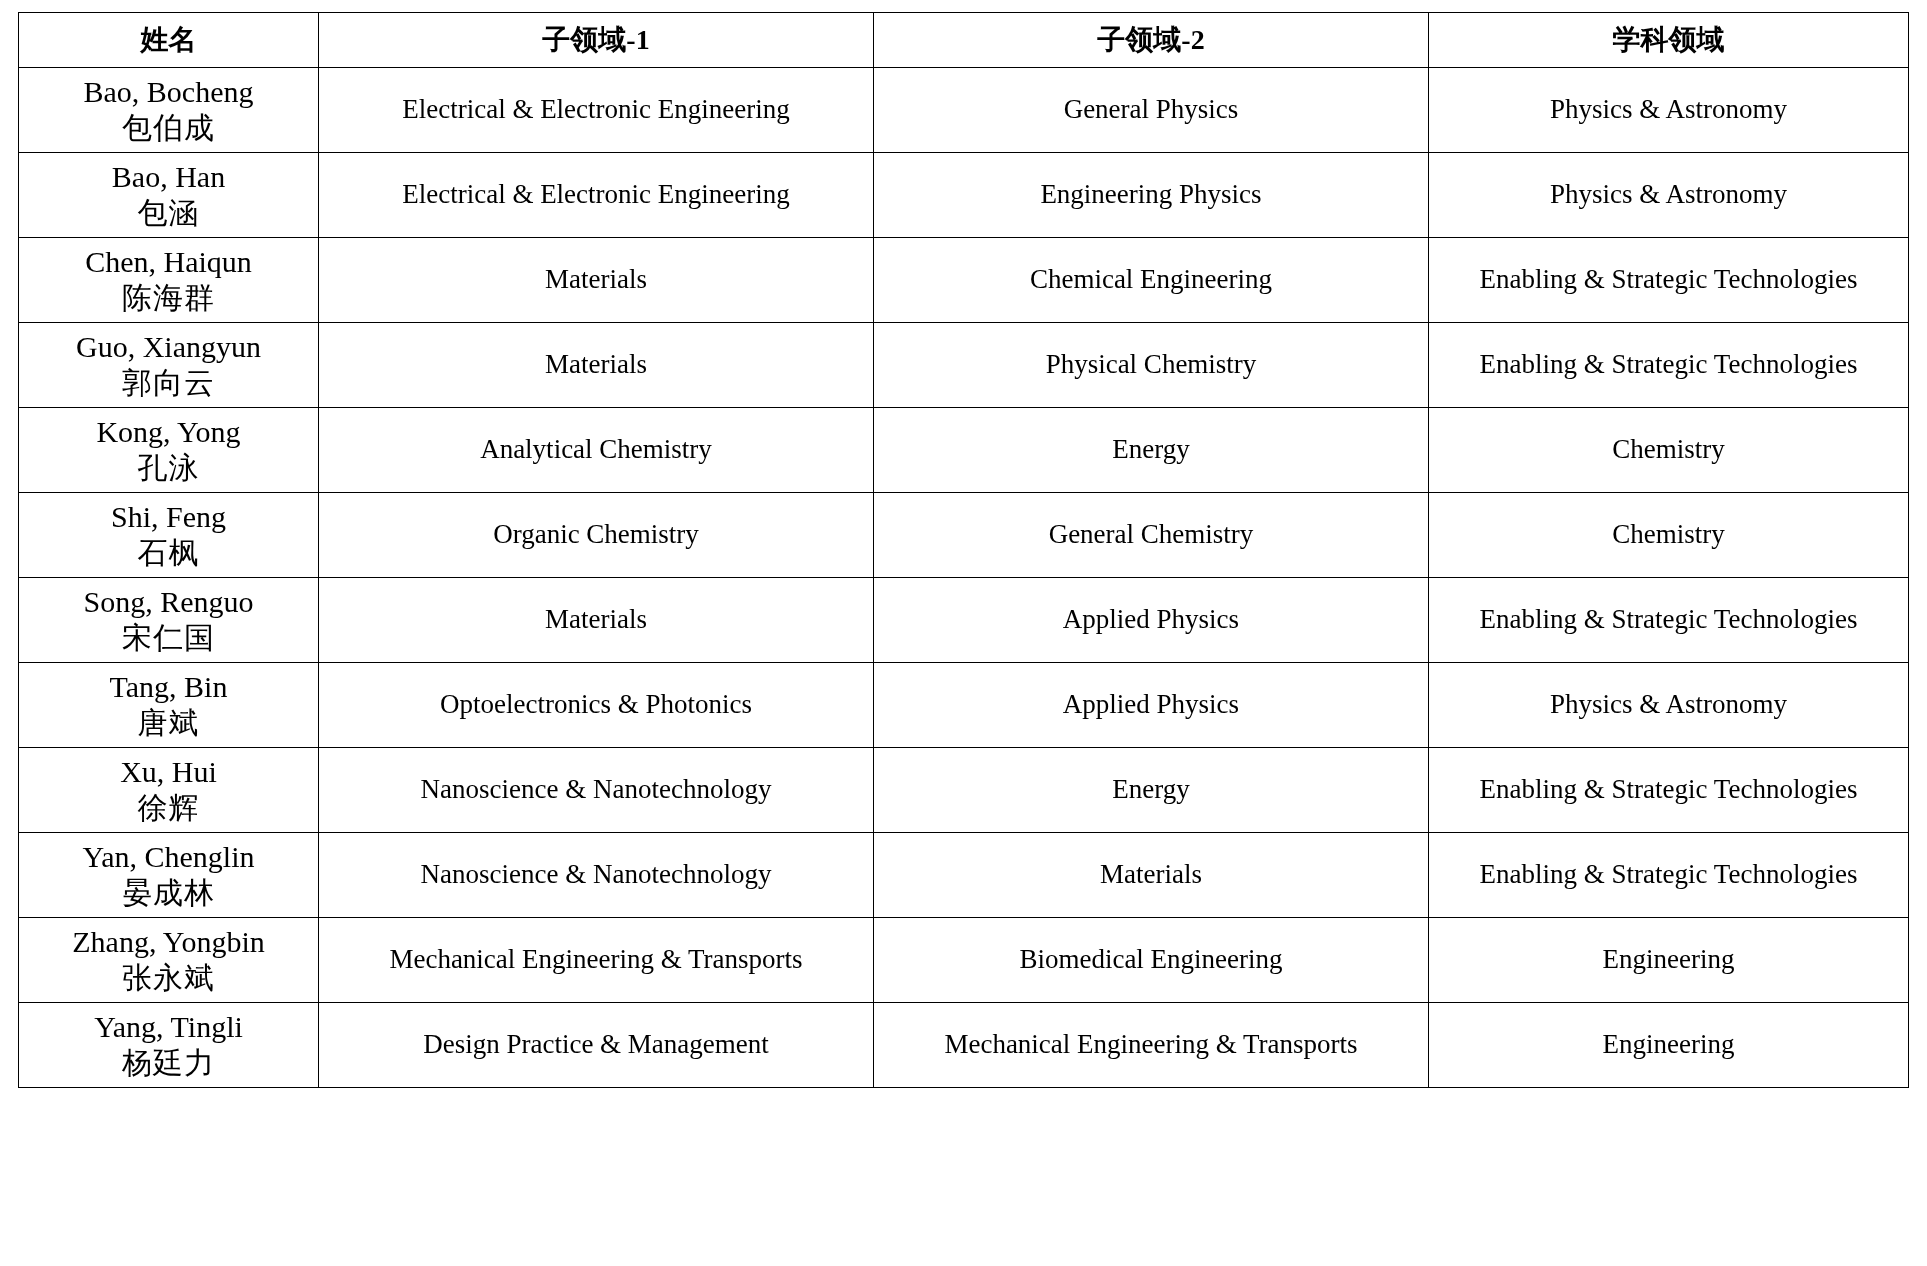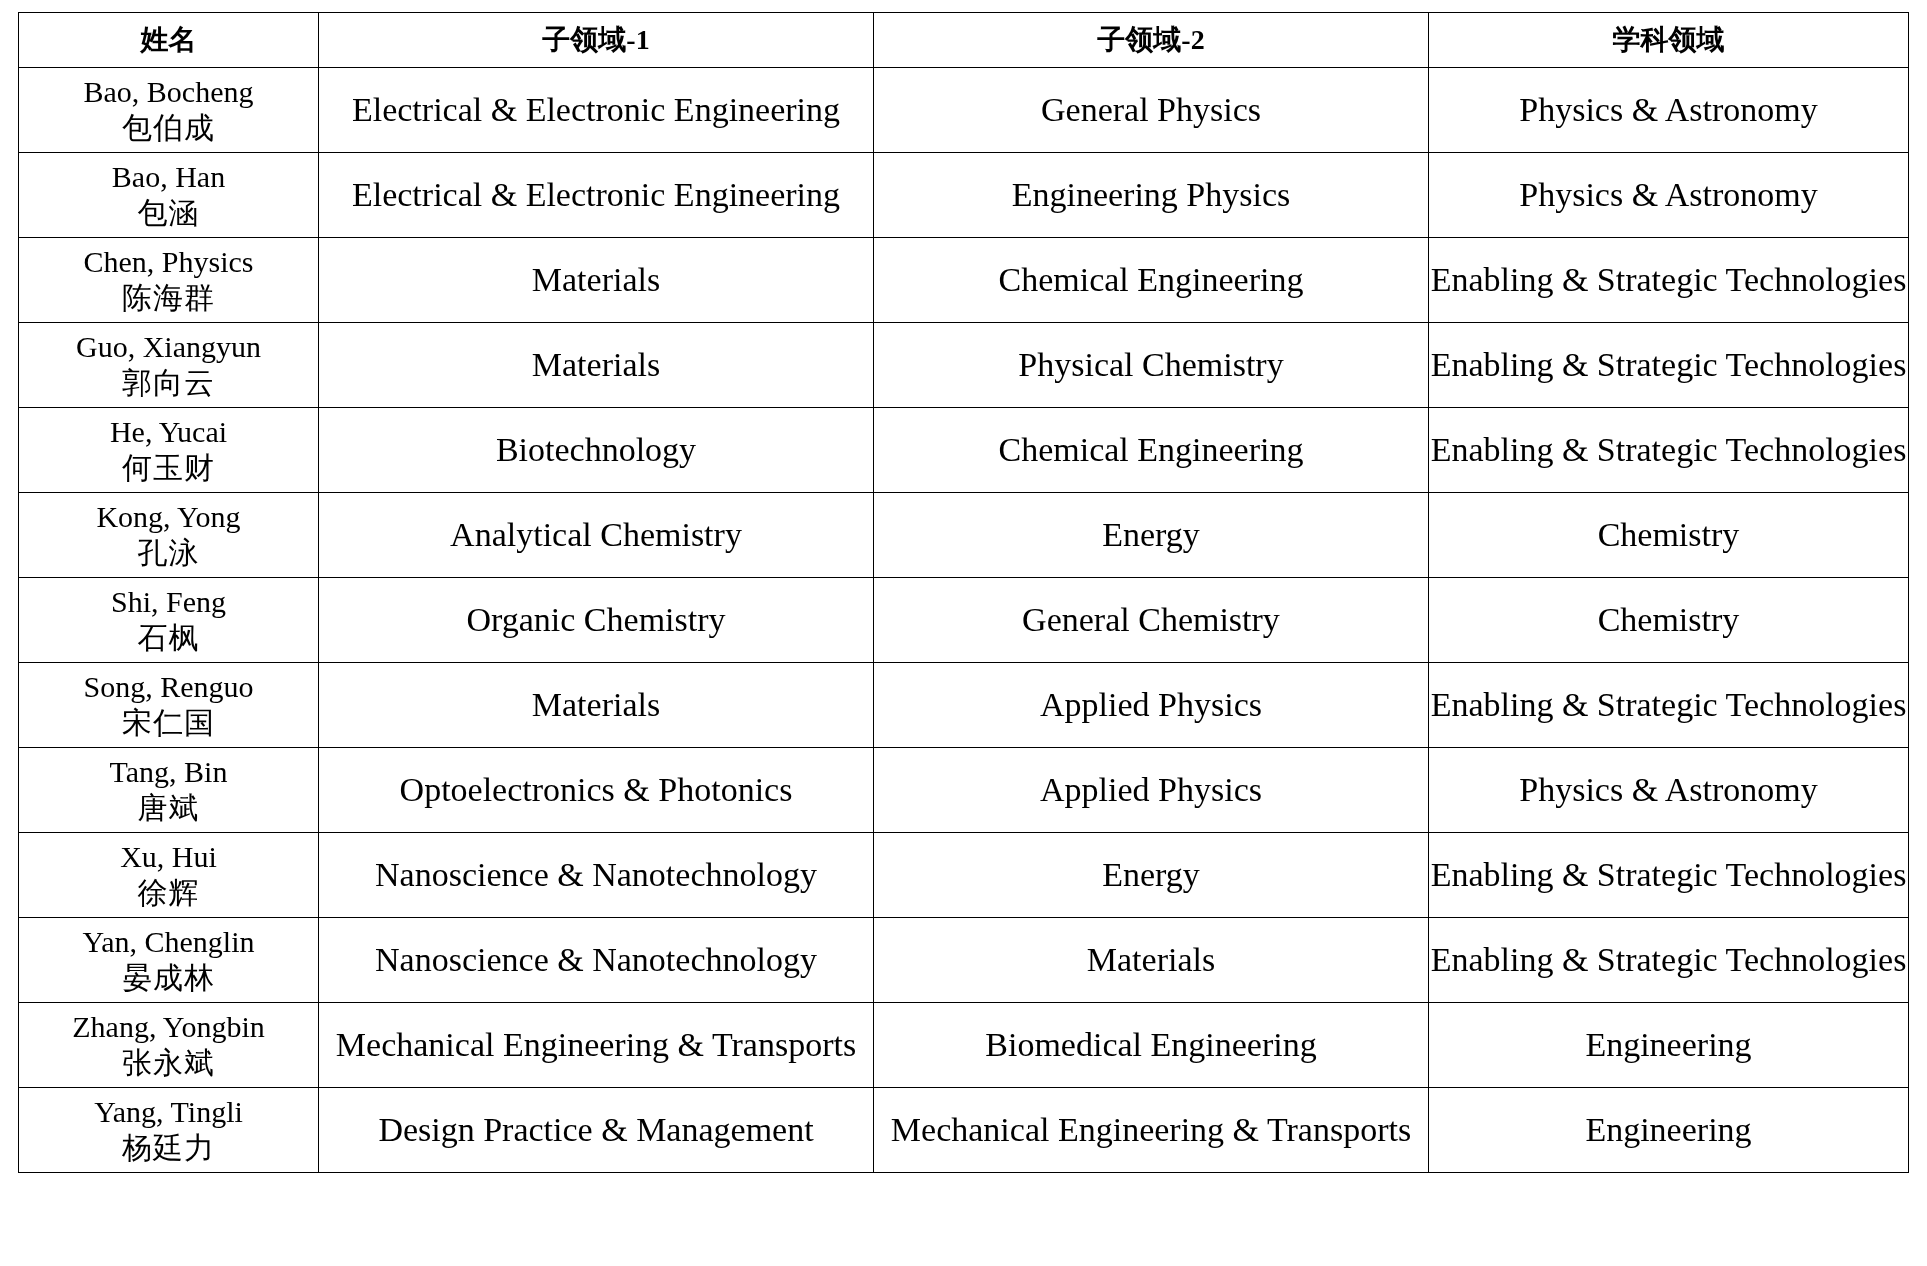--- a/index.html
+++ b/index.html
@@ -37,21 +37,21 @@
     padding: 0;
   }
   thead th {
     height: 54px;
     font-weight: bold;
     font-size: 28px;
     font-family: "Liberation Serif", "DejaVu Serif", serif;
   }
   tbody td {
     height: 84px;
-    font-size: 34px;
+    font-size: 27px;
     line-height: 1.18;
   }
   td.name-cell {
     font-size: 30px;
     line-height: 1.2;
   }
   td.name-cell .latin {
     display: block;
     white-space: nowrap;
   }
@@ -97,43 +97,34 @@
         <td class="name-cell">
           <span class="latin">Bao, Han</span>
           <span class="cjk">包涵</span>
         </td>
         <td class="sub-cell">Electrical &amp; Electronic Engineering</td>
         <td class="sub-cell">Engineering Physics</td>
         <td class="field-cell">Physics &amp; Astronomy</td>
       </tr>
       <tr>
         <td class="name-cell">
-          <span class="latin">Chen, Physics</span>
+          <span class="latin">Chen, Haiqun</span>
           <span class="cjk">陈海群</span>
         </td>
         <td class="sub-cell">Materials</td>
         <td class="sub-cell">Chemical Engineering</td>
         <td class="field-cell">Enabling &amp; Strategic Technologies</td>
       </tr>
       <tr>
         <td class="name-cell">
           <span class="latin">Guo, Xiangyun</span>
           <span class="cjk">郭向云</span>
         </td>
         <td class="sub-cell">Materials</td>
         <td class="sub-cell">Physical Chemistry</td>
-        <td class="field-cell">Enabling &amp; Strategic Technologies</td>
-      </tr>
-      <tr>
-        <td class="name-cell">
-          <span class="latin">He, Yucai</span>
-          <span class="cjk">何玉财</span>
-        </td>
-        <td class="sub-cell">Biotechnology</td>
-        <td class="sub-cell">Chemical Engineering</td>
         <td class="field-cell">Enabling &amp; Strategic Technologies</td>
       </tr>
       <tr>
         <td class="name-cell">
           <span class="latin">Kong, Yong</span>
           <span class="cjk">孔泳</span>
         </td>
         <td class="sub-cell">Analytical Chemistry</td>
         <td class="sub-cell">Energy</td>
         <td class="field-cell">Chemistry</td>

